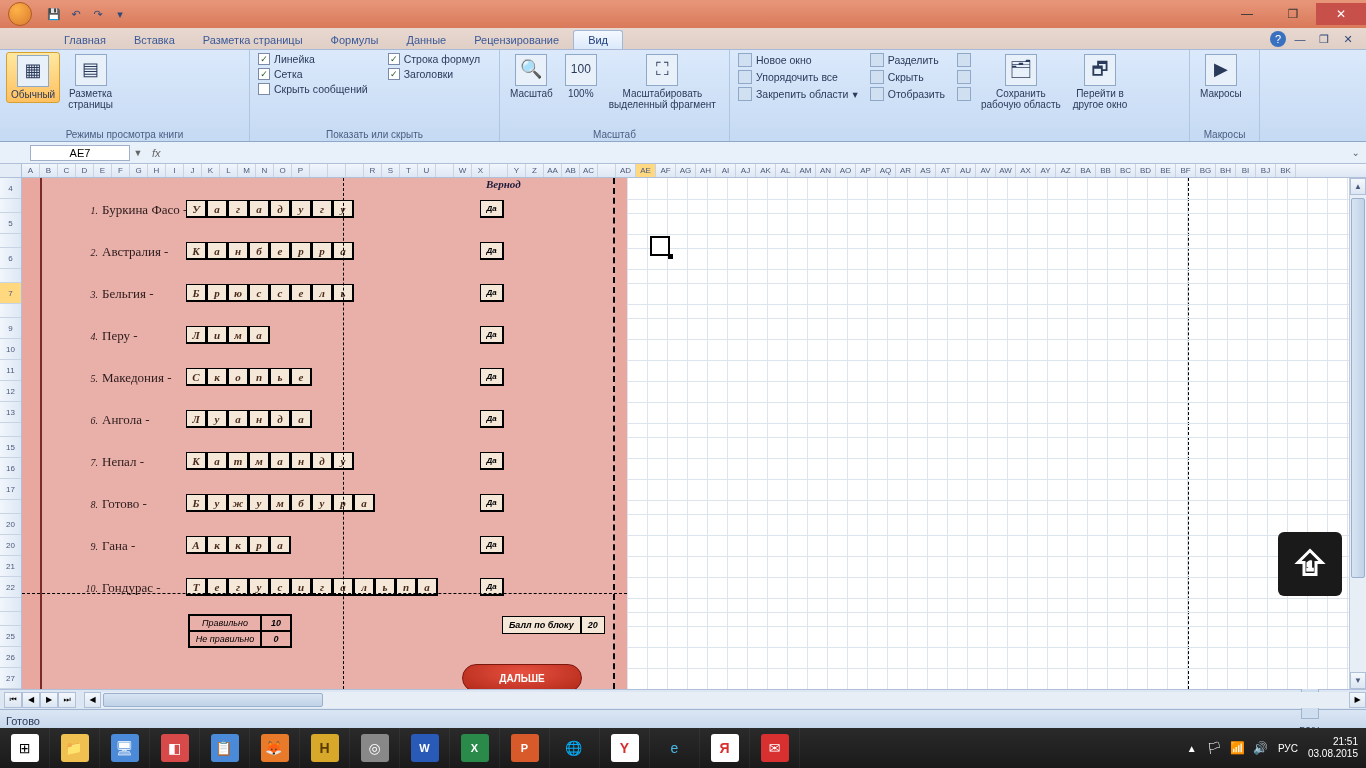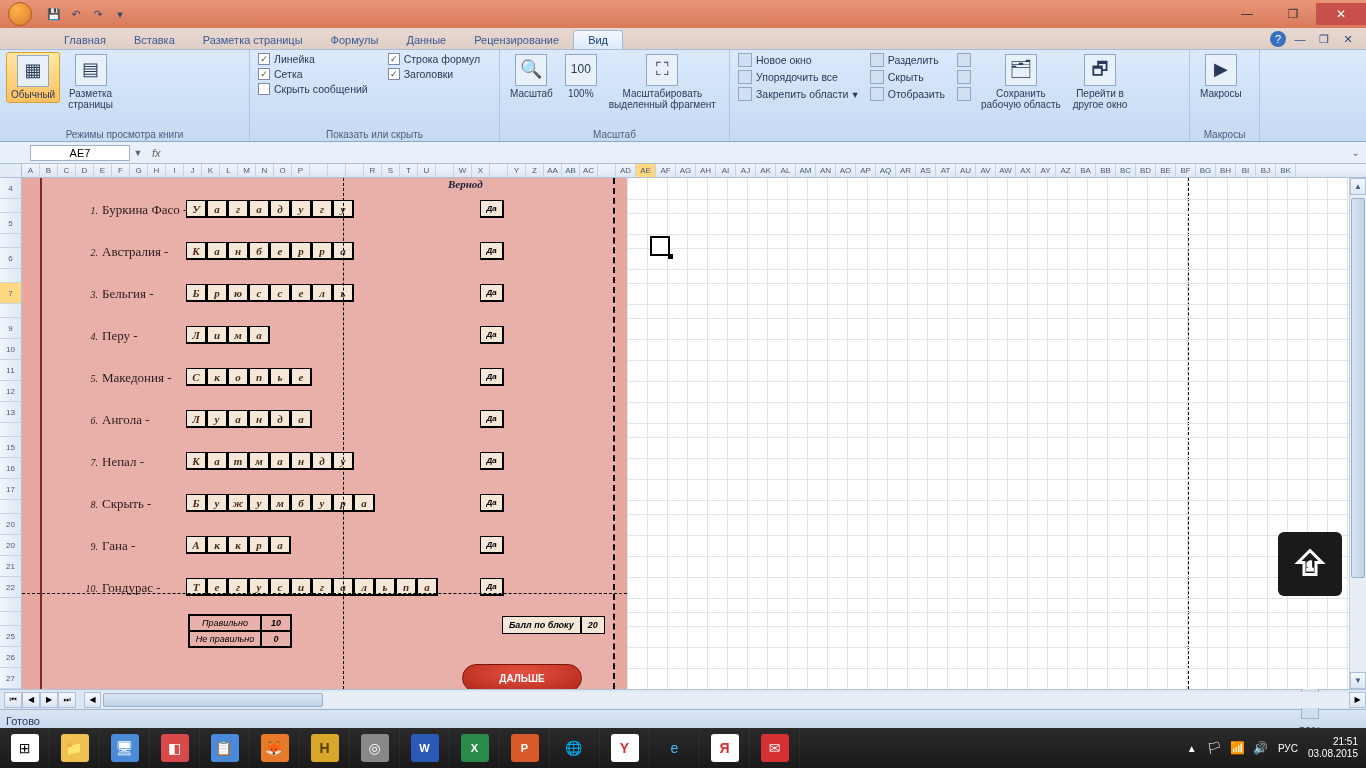--- a/index.html
+++ b/index.html
@@ -380,21 +380,21 @@
       <div class="rh">22</div>
       <div class="rh small"></div>
       <div class="rh small"></div>
       <div class="rh">25</div>
       <div class="rh">26</div>
       <div class="rh">27</div>
     </div>
   <div class="grid">
     <div class="pink-area"></div>
     <div class="pink-inner">
-      <div class="script-cursive" style="position:absolute;left:406px;top:0">Вернод</div>
+      <div class="script-cursive" style="position:absolute;left:444px;top:0">Вернод</div>
       <div id="quiz-host">
           <div class="quiz-row" style="left: 38px; top: 22px;">
             <span class="q-num">1.</span>
             <span class="q-label">Буркина Фасо -</span>
           </div>
           <div class="letters" style="top: 22px;">
             <div class="letter-box">У</div>
             <div class="letter-box">а</div>
             <div class="letter-box">г</div>
             <div class="letter-box">а</div>
@@ -481,21 +481,21 @@
             <div class="letter-box">т</div>
             <div class="letter-box">м</div>
             <div class="letter-box">а</div>
             <div class="letter-box">н</div>
             <div class="letter-box">д</div>
             <div class="letter-box">у</div>
           </div>
           <div class="ans-box" style="top: 274px;">Да</div>
           <div class="quiz-row" style="left: 38px; top: 316px;">
             <span class="q-num">8.</span>
-            <span class="q-label">Скрыть -</span>
+            <span class="q-label">Готово -</span>
           </div>
           <div class="letters" style="top: 316px;">
             <div class="letter-box">Б</div>
             <div class="letter-box">у</div>
             <div class="letter-box">ж</div>
             <div class="letter-box">у</div>
             <div class="letter-box">м</div>
             <div class="letter-box">б</div>
             <div class="letter-box">у</div>
             <div class="letter-box">р</div>

